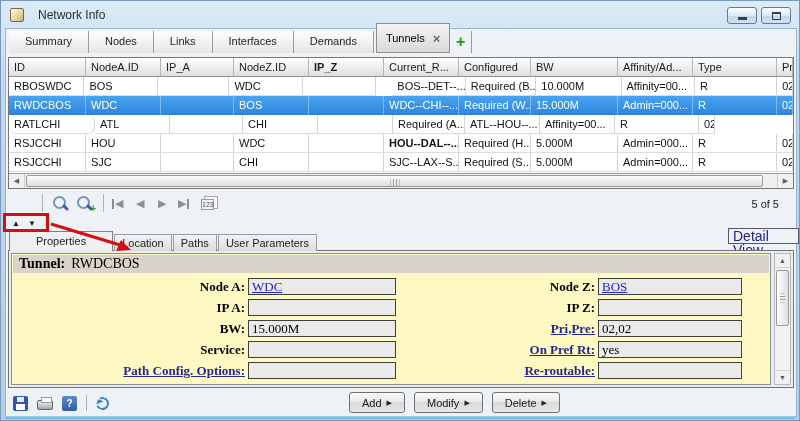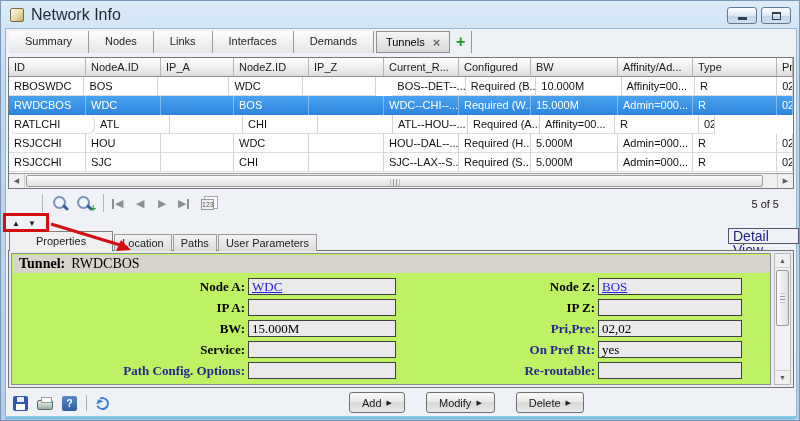--- a/index.html
+++ b/index.html
@@ -9,32 +9,32 @@
     border:1px solid #7a99b8; overflow:hidden; }
   .client { position:absolute; left:4px; top:27px; width:792px; height:389px;
     background:#eef2f7; border:1px solid #98b4cf; }
   .frame-bottom { position:absolute; left:4px; right:4px; bottom:1px; height:3px;
     background:linear-gradient(#9fd0ec,#63b5e4); }
 
   
   .titlebar { position:absolute; left:0; top:0; right:0; height:27px; display:flex; align-items:center; }
   .app-icon { width:14px; height:14px; margin-left:9px; border:1px solid #7b6a3f; border-radius:2px;
     background:linear-gradient(135deg,#fdf6e3 0%,#e8d9a8 55%,#c9ae66 100%); }
-  .title-text { margin-left:7px; font-size:16px; color:#1e2a36; }
+  .title-text { margin-left:14px; font-size:12px; color:#1e2a36; }
   .win-btn { position:absolute; top:6px; width:30px; height:17px; border:1px solid #5e7a96; border-radius:3px;
     background:linear-gradient(#fdfeff,#dcE8f4 50%,#c2d6ea 51%,#cfe0f0); display:flex; align-items:center; justify-content:center; }
   .g-min { width:9px; height:3px; background:#2f3f4f; margin-top:6px; }
   .g-max { width:9px; height:8px; border:1px solid #2f3f4f; border-top:2px solid #2f3f4f; }
 
   
   .tabstrip { position:absolute; left:8px; top:30px; height:22px; display:flex; align-items:flex-end; }
   .tab-list { display:flex; height:22px; }
   .tab { height:22px; line-height:21px; padding:0 16px; font-size:11px; color:#222;
     background:linear-gradient(#fdfdfd,#e6e6e6); border-right:1px solid #9a9a9a; }
-  .tab-active { height:22px; line-height:20px; margin-left:2px; padding:0 9px; font-size:11px;
+  .tab-active { height:30px; line-height:20px; margin-left:2px; padding:0 9px; font-size:11px;
     background:linear-gradient(#f4f4f4,#d9d9d9); border:1px solid #8f8f8f; display:flex; align-items:center; gap:8px;justify-content:center; }
   .tab-close { color:#6a6a6a; font-weight:bold; font-size:13px; line-height:1; }
   .tab-plus { width:22px; height:22px; border-right:1px solid #9a9a9a; display:flex; align-items:center; justify-content:center;
     color:#169916; font-size:16px; font-weight:bold; }
 
   
   .tablebox { position:absolute; left:7px; top:56px; width:786px; height:132px;
     border:1px solid #767676; background:#ffffff; display:flex; flex-direction:column; }
   .thead { display:flex; height:19px; }
   .th { height:19px; padding:3px 0 0 5px; font-size:11px; color:#1a1a1a; white-space:nowrap; overflow:hidden;
@@ -82,28 +82,28 @@
   
   .dtabs { position:absolute; left:8px; top:230px; height:20px; display:flex; align-items:flex-end; z-index:5; }
   .dtab { height:17px; line-height:16px; padding:0 7px; font-size:11px; color:#222;
     background:linear-gradient(#f3f3f3,#dcdcdc); border:1px solid #9a9a9a; border-bottom:none; margin-right:1px; }
   .dtab.sel { height:20px; line-height:19px; padding:0 26px; background:#f0f0f0; border:1px solid #7f7f7f; border-bottom:none; }
   .detailview-btn { position:absolute; left:727px; top:227px; height:16px; padding:0 4px; font-size:14px; color:#20208a;
     border:1px solid #55556b; background:#eef2f7; line-height:14px; }
 
   
   .dpanel { position:absolute; left:7px; top:249px; width:786px; height:138px; border:1px solid #737373; background:#e9edf2; }
-  .panel-inner { position:absolute; left:2px; top:2px; bottom:2px; width:760px; border:1px solid #8f8f8f; background:#bef264; overflow:hidden; }
+  .panel-inner { position:absolute; left:2px; top:2px; bottom:2px; width:760px; border:1px solid #8f8f8f; background:#fef9c3; overflow:hidden; }
   .dheader { margin:1px; height:18px; background:#d7d4cb; display:flex; align-items:center; gap:6px;
     font-family:"Liberation Serif", serif; font-size:14px; padding-left:6px; }
   .dheader .lbl { font-weight:bold; color:#000; }
   .form-grid { display:grid; grid-template-columns:228px 154px 196px 150px; grid-auto-rows:21px; align-items:center;
     margin:3px 0 0 8px; font-family:"Liberation Serif", serif; font-size:13px; }
   .form-label { text-align:right; padding-right:3px; font-weight:bold; color:#000; white-space:nowrap; }
-  .form-label.lnk { color:#26268f; }
+  .form-label.lnk { color:#26268f; text-decoration:underline; }
   .form-field { height:17px; border:1px solid #3f3f3f; background:#eaeaea; padding:0 3px; line-height:15px;
     overflow:hidden; white-space:nowrap; margin-right:6px; }
   .val-link { color:#2222cc; text-decoration:underline; }
   .vscroll { position:absolute; top:2px; right:2px; bottom:2px; width:17px; background:#f2f2f4; border:1px solid #b9b9c0; }
   .vs-btn { position:absolute; left:0; right:0; height:14px; font-size:7px; color:#5a5a5a; display:flex; align-items:center; justify-content:center; background:#f0f0f0; }
   .vs-btn.u { top:0; border-bottom:1px solid #cfcfcf; }
   .vs-btn.d { bottom:0; border-top:1px solid #cfcfcf; }
   .vs-thumb { position:absolute; left:1px; right:1px; top:16px; height:56px; border:1px solid #9a9a9a; border-radius:2px;
     background:linear-gradient(90deg,#fcfcfc,#dfdfdf); }
   .vs-thumb::after { content:""; position:absolute; top:50%; left:3px; right:3px; height:9px; transform:translateY(-50%);
@@ -115,21 +115,21 @@
   .icon-save { width:15px; height:15px; background:#2f55b5; border-radius:2px; position:relative; }
   .icon-save::before { content:""; position:absolute; left:4px; top:1px; width:7px; height:5px; background:#e8eefc; }
   .icon-save::after { content:""; position:absolute; left:3px; bottom:1px; width:9px; height:6px; background:#ffffff; }
   .icon-print { width:16px; height:10px; margin-top:4px; background:linear-gradient(#eef2ee,#9ab0a4); border:1px solid #5a6a62; border-radius:2px; position:relative; }
   .icon-print::before { content:""; position:absolute; left:3px; top:-4px; width:9px; height:4px; background:#ffffff; border:1px solid #9a9a9a; }
   .icon-help { width:15px; height:15px; background:linear-gradient(#5b8cc8,#2f5d9e); border-radius:2px; color:#fff;
     font-size:10px; font-weight:bold; display:flex; align-items:center; justify-content:center; }
   .icon-refresh { width:13px; height:13px; border:2px solid #3a7fd0; border-radius:50%; border-left-color:transparent; position:relative; transform:rotate(20deg); }
   .icon-refresh::after { content:""; position:absolute; left:-5px; top:-2px; border:4px solid transparent; border-right-color:#3a7fd0; transform:rotate(45deg); }
   .bsep { width:1px; height:16px; background:#b0b0b0; }
-  .btnrow { position:absolute; left:341px; top:2px; display:flex; gap:21px; }
+  .btnrow { position:absolute; left:341px; top:2px; display:flex; gap:9px; }
   .btn { height:21px; padding:0 12px; border:1px solid #707070; border-radius:3px; font-size:11px; color:#1a1a1a;
     background:linear-gradient(#f9f9f9,#eaeaea 45%,#d9d9d9 50%,#e9e9e9); display:flex; align-items:center; gap:5px; }
   .btn .caret { font-size:7px; color:#222; }
 </style>
 </head>
 <body>
 
 <div class="window">
 
   <div class="titlebar">
@@ -162,21 +162,21 @@
       <span>+</span>
     </div>
   </div>
 
   <div class="tablebox">
     <div class="thead" id="thead">
         <div class="th" style="width: 77px;">ID</div>
         <div class="th" style="width: 75px;">NodeA.ID</div>
         <div class="th" style="width: 73px;">IP_A</div>
         <div class="th" style="width: 75px;">NodeZ.ID</div>
-        <div class="th" style="width: 75px;">IP_Z</div>
+        <div class="th" style="width: 75px; font-weight: bold;">IP_Z</div>
         <div class="th" style="width: 75px;">Current_R...</div>
         <div class="th" style="width: 72px;">Configured</div>
         <div class="th" style="width: 87px;">BW</div>
         <div class="th" style="width: 75px;">Affinity/Ad...</div>
         <div class="th" style="width: 84px;">Type</div>
         <div class="th" style="width: 16px;">Pr</div>
       </div>
     <div id="tbody">
         <div class="tr">
           <div class="td" style="width: 77px;">RBOSWDC</div>
@@ -203,33 +203,33 @@
           <div class="td" style="width: 75px;">Admin=000...</div>
           <div class="td" style="width: 84px;">R</div>
           <div class="td" style="width: 16px;">02</div>
         </div>
         <div class="tr">
           <div class="td" style="width: 86px; border-radius: 7px;">RATLCHI</div>
           <div class="td" style="width: 75px;">ATL</div>
           <div class="td" style="width: 73px;"></div>
           <div class="td" style="width: 75px;">CHI</div>
           <div class="td" style="width: 75px;"></div>
+          <div class="td" style="width: 72px;">Required (A...</div>
           <div class="td" style="width: 75px;">ATL--HOU--...</div>
-          <div class="td" style="width: 72px;">Required (A...</div>
           <div class="td" style="width: 75px;">Affinity=00...</div>
           <div class="td" style="width: 84px;">R</div>
           <div class="td" style="width: 16px;">02</div>
         </div>
         <div class="tr">
           <div class="td" style="width: 77px;">RSJCCHI</div>
           <div class="td" style="width: 75px;">HOU</div>
           <div class="td" style="width: 73px;"></div>
           <div class="td" style="width: 75px;">WDC</div>
           <div class="td" style="width: 75px;"></div>
-          <div class="td" style="width: 75px;">HOU--DAL--...</div>
+          <div class="td" style="width: 75px; font-weight: bold;">HOU--DAL--...</div>
           <div class="td" style="width: 72px;">Required (H...</div>
           <div class="td" style="width: 87px;">5.000M</div>
           <div class="td" style="width: 75px;">Admin=000...</div>
           <div class="td" style="width: 84px;">R</div>
           <div class="td" style="width: 16px;">02</div>
         </div>
         <div class="tr">
           <div class="td" style="width: 77px;">RSJCCHI</div>
           <div class="td" style="width: 75px;">SJC</div>
           <div class="td" style="width: 73px;"></div>

